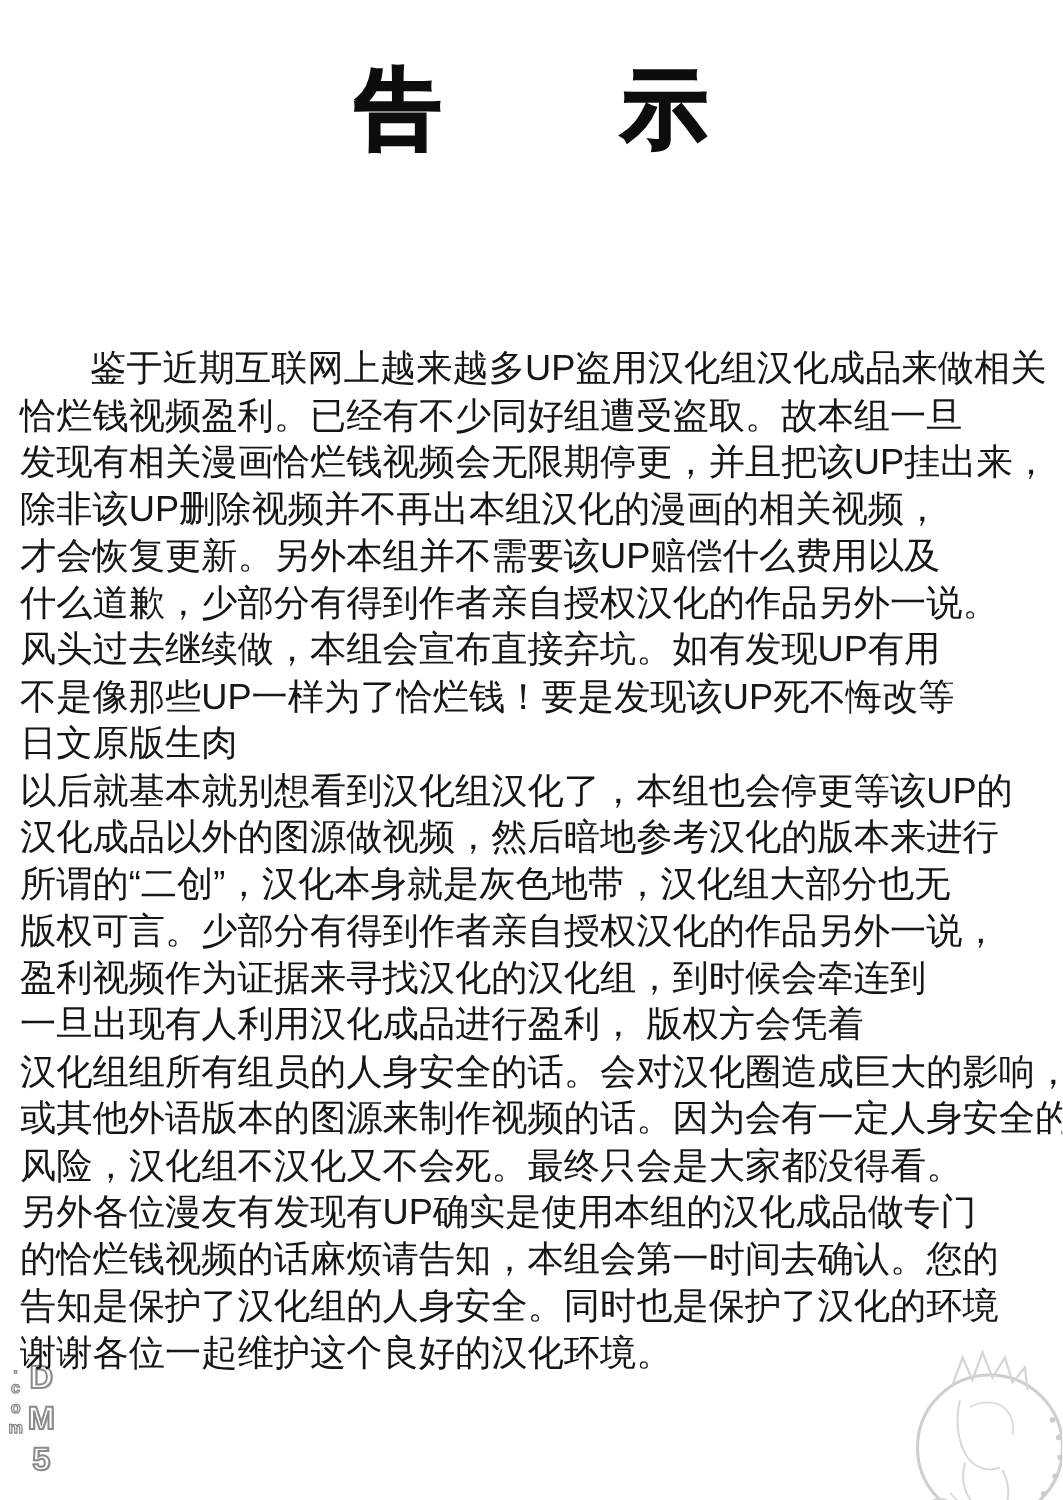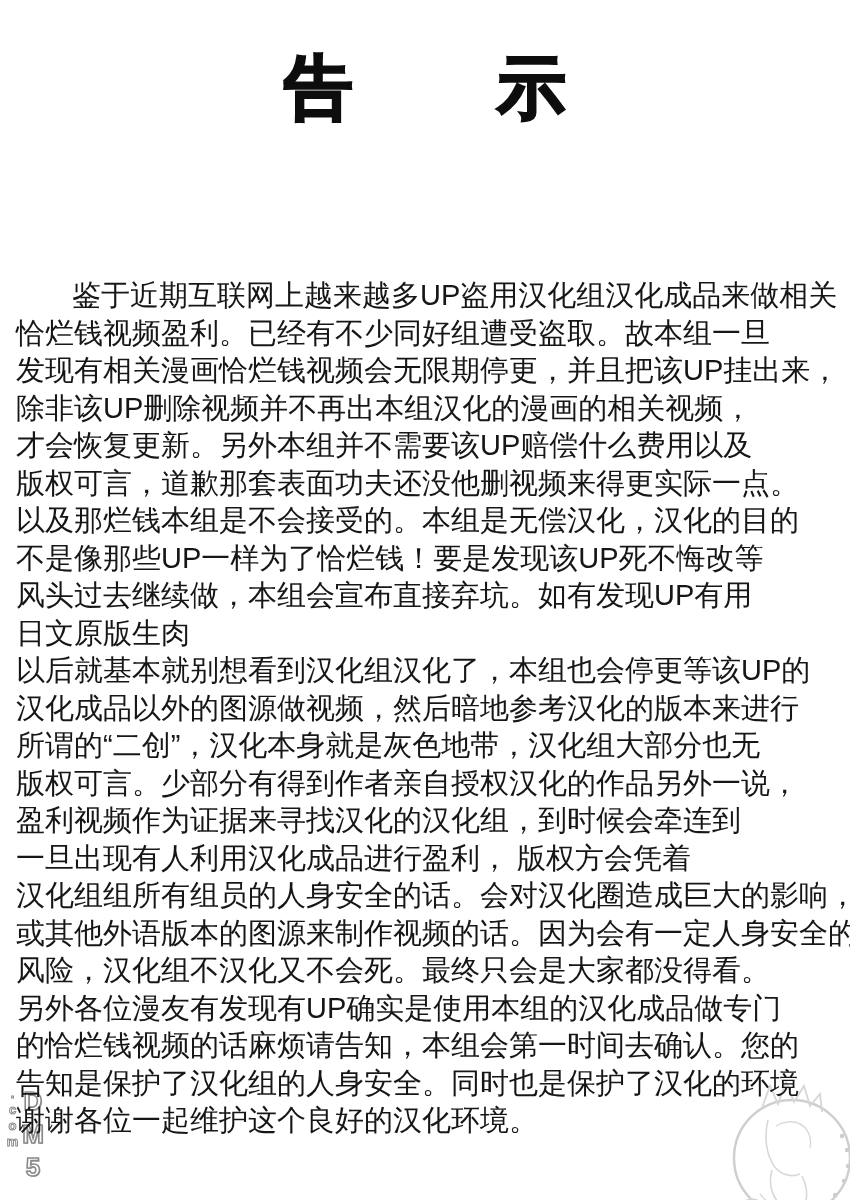--- a/index.html
+++ b/index.html
@@ -88,24 +88,23 @@
     <span>告</span>
     <span>示</span>
   </div>
 
   <div class="body-text">
     <div class="line indent">鉴于近期互联网上越来越多UP盗用汉化组汉化成品来做相关</div>
     <div class="line">恰烂钱视频盈利。已经有不少同好组遭受盗取。故本组一旦</div>
     <div class="line">发现有相关漫画恰烂钱视频会无限期停更，并且把该UP挂出来，</div>
     <div class="line">除非该UP删除视频并不再出本组汉化的漫画的相关视频，</div>
     <div class="line">才会恢复更新。另外本组并不需要该UP赔偿什么费用以及</div>
-    <div class="line">版权可言，道歉那套表面功夫还没他删视频来得更实际一点。</div>
-    <div class="line">以及那烂钱本组是不会接受的。本组是无偿汉化，汉化的目的</div>
+    <div class="line">什么道歉，少部分有得到作者亲自授权汉化的作品另外一说。</div>
+    <div class="line">风头过去继续做，本组会宣布直接弃坑。如有发现UP有用</div>
     <div class="line">不是像那些UP一样为了恰烂钱！要是发现该UP死不悔改等</div>
-    <div class="line">风头过去继续做，本组会宣布直接弃坑。如有发现UP有用</div>
     <div class="line">日文原版生肉</div>
     <div class="line">以后就基本就别想看到汉化组汉化了，本组也会停更等该UP的</div>
     <div class="line">汉化成品以外的图源做视频，然后暗地参考汉化的版本来进行</div>
     <div class="line">所谓的“二创”，汉化本身就是灰色地带，汉化组大部分也无</div>
     <div class="line">版权可言。少部分有得到作者亲自授权汉化的作品另外一说，</div>
     <div class="line">盈利视频作为证据来寻找汉化的汉化组，到时候会牵连到</div>
     <div class="line">一旦出现有人利用汉化成品进行盈利， 版权方会凭着</div>
     <div class="line">汉化组组所有组员的人身安全的话。会对汉化圈造成巨大的影响，</div>
     <div class="line">或其他外语版本的图源来制作视频的话。因为会有一定人身安全的</div>
     <div class="line">风险，汉化组不汉化又不会死。最终只会是大家都没得看。</div>

